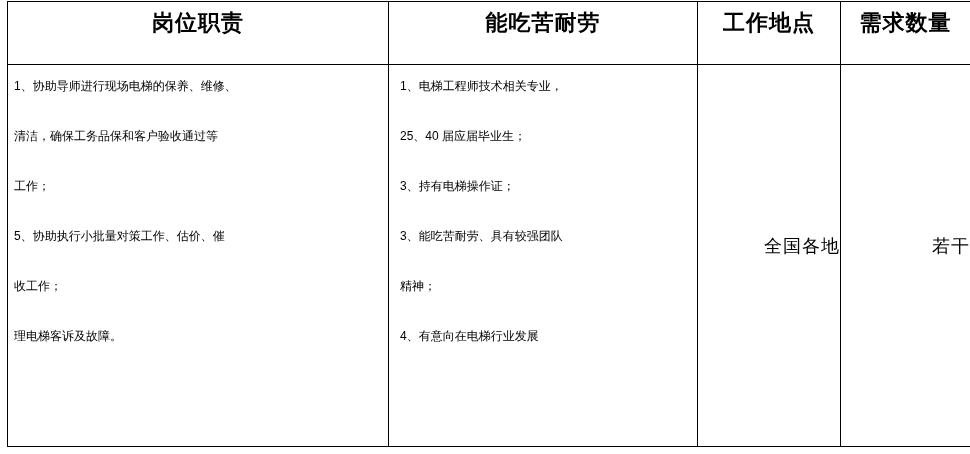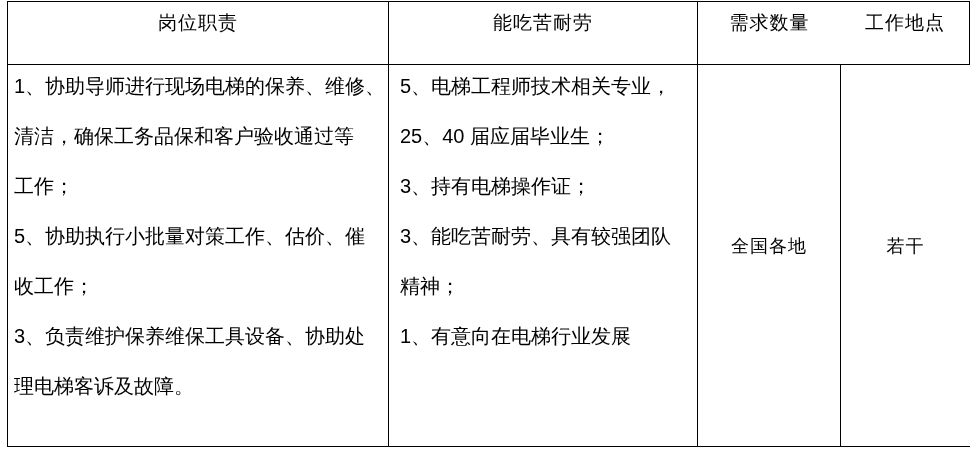--- a/index.html
+++ b/index.html
@@ -26,82 +26,81 @@
     border-right: 1px solid #000;
     overflow: hidden;
   }
   .cell.last { border-right: none; }
   .th {
     border-bottom: 1px solid #000;
     display: flex;
     justify-content: center;
     align-items: flex-start;
     padding-top: 9px;
-    font-weight: normal;
-    font-size: 19px;
+    font-weight: bold;
+    font-size: 22px;
     line-height: 24px;
     letter-spacing: 1px;
   }
   .td-text {
     padding-left: 6px;
     padding-right: 4px;
-    font-size: 20px;
+    font-size: 12px;
   }
   .td-text .lines { margin-top: -4px; }
   .td-text .line {
     line-height: 50px;
     white-space: nowrap;
   }
   .td-req { padding-left: 11px; }
   .td-center {
     display: flex;
-    justify-content: center;
+    justify-content: flex-end;
     align-items: center;
     font-size: 18px;
   }
   .td-center .val { position: relative; top: -10px; letter-spacing: 1px; }
 </style>
 </head>
 <body>
 
 <div class="job-table">
 
   <div class="cell th">
     <span>岗位职责</span>
   </div>
   <div class="cell th">
     <span>能吃苦耐劳</span>
   </div>
+  <div class="cell th">
+    <span>工作地点</span>
+  </div>
   <div class="cell th last">
     <span>需求数量</span>
-  </div>
-  <div class="cell th">
-    <span>工作地点</span>
   </div>
 
   <div class="cell td-text">
     <div class="lines">
       <div class="line">1、协助导师进行现场电梯的保养、维修、</div>
       <div class="line">清洁，确保工务品保和客户验收通过等</div>
       <div class="line">工作；</div>
       <div class="line">5、协助执行小批量对策工作、估价、催</div>
       <div class="line">收工作；</div>
-      <div class="line">3、负责维护保养维保工具设备、协助处</div>
       <div class="line">理电梯客诉及故障。</div>
     </div>
   </div>
 
   <div class="cell td-text td-req">
     <div class="lines">
-      <div class="line">5、电梯工程师技术相关专业，</div>
+      <div class="line">1、电梯工程师技术相关专业，</div>
       <div class="line">25、40 届应届毕业生；</div>
       <div class="line">3、持有电梯操作证；</div>
       <div class="line">3、能吃苦耐劳、具有较强团队</div>
       <div class="line">精神；</div>
-      <div class="line">1、有意向在电梯行业发展</div>
+      <div class="line">4、有意向在电梯行业发展</div>
     </div>
   </div>
 
   <div class="cell td-center">
     <span class="val">全国各地</span>
   </div>
 
   <div class="cell td-center last">
     <span class="val">若干</span>
   </div>

